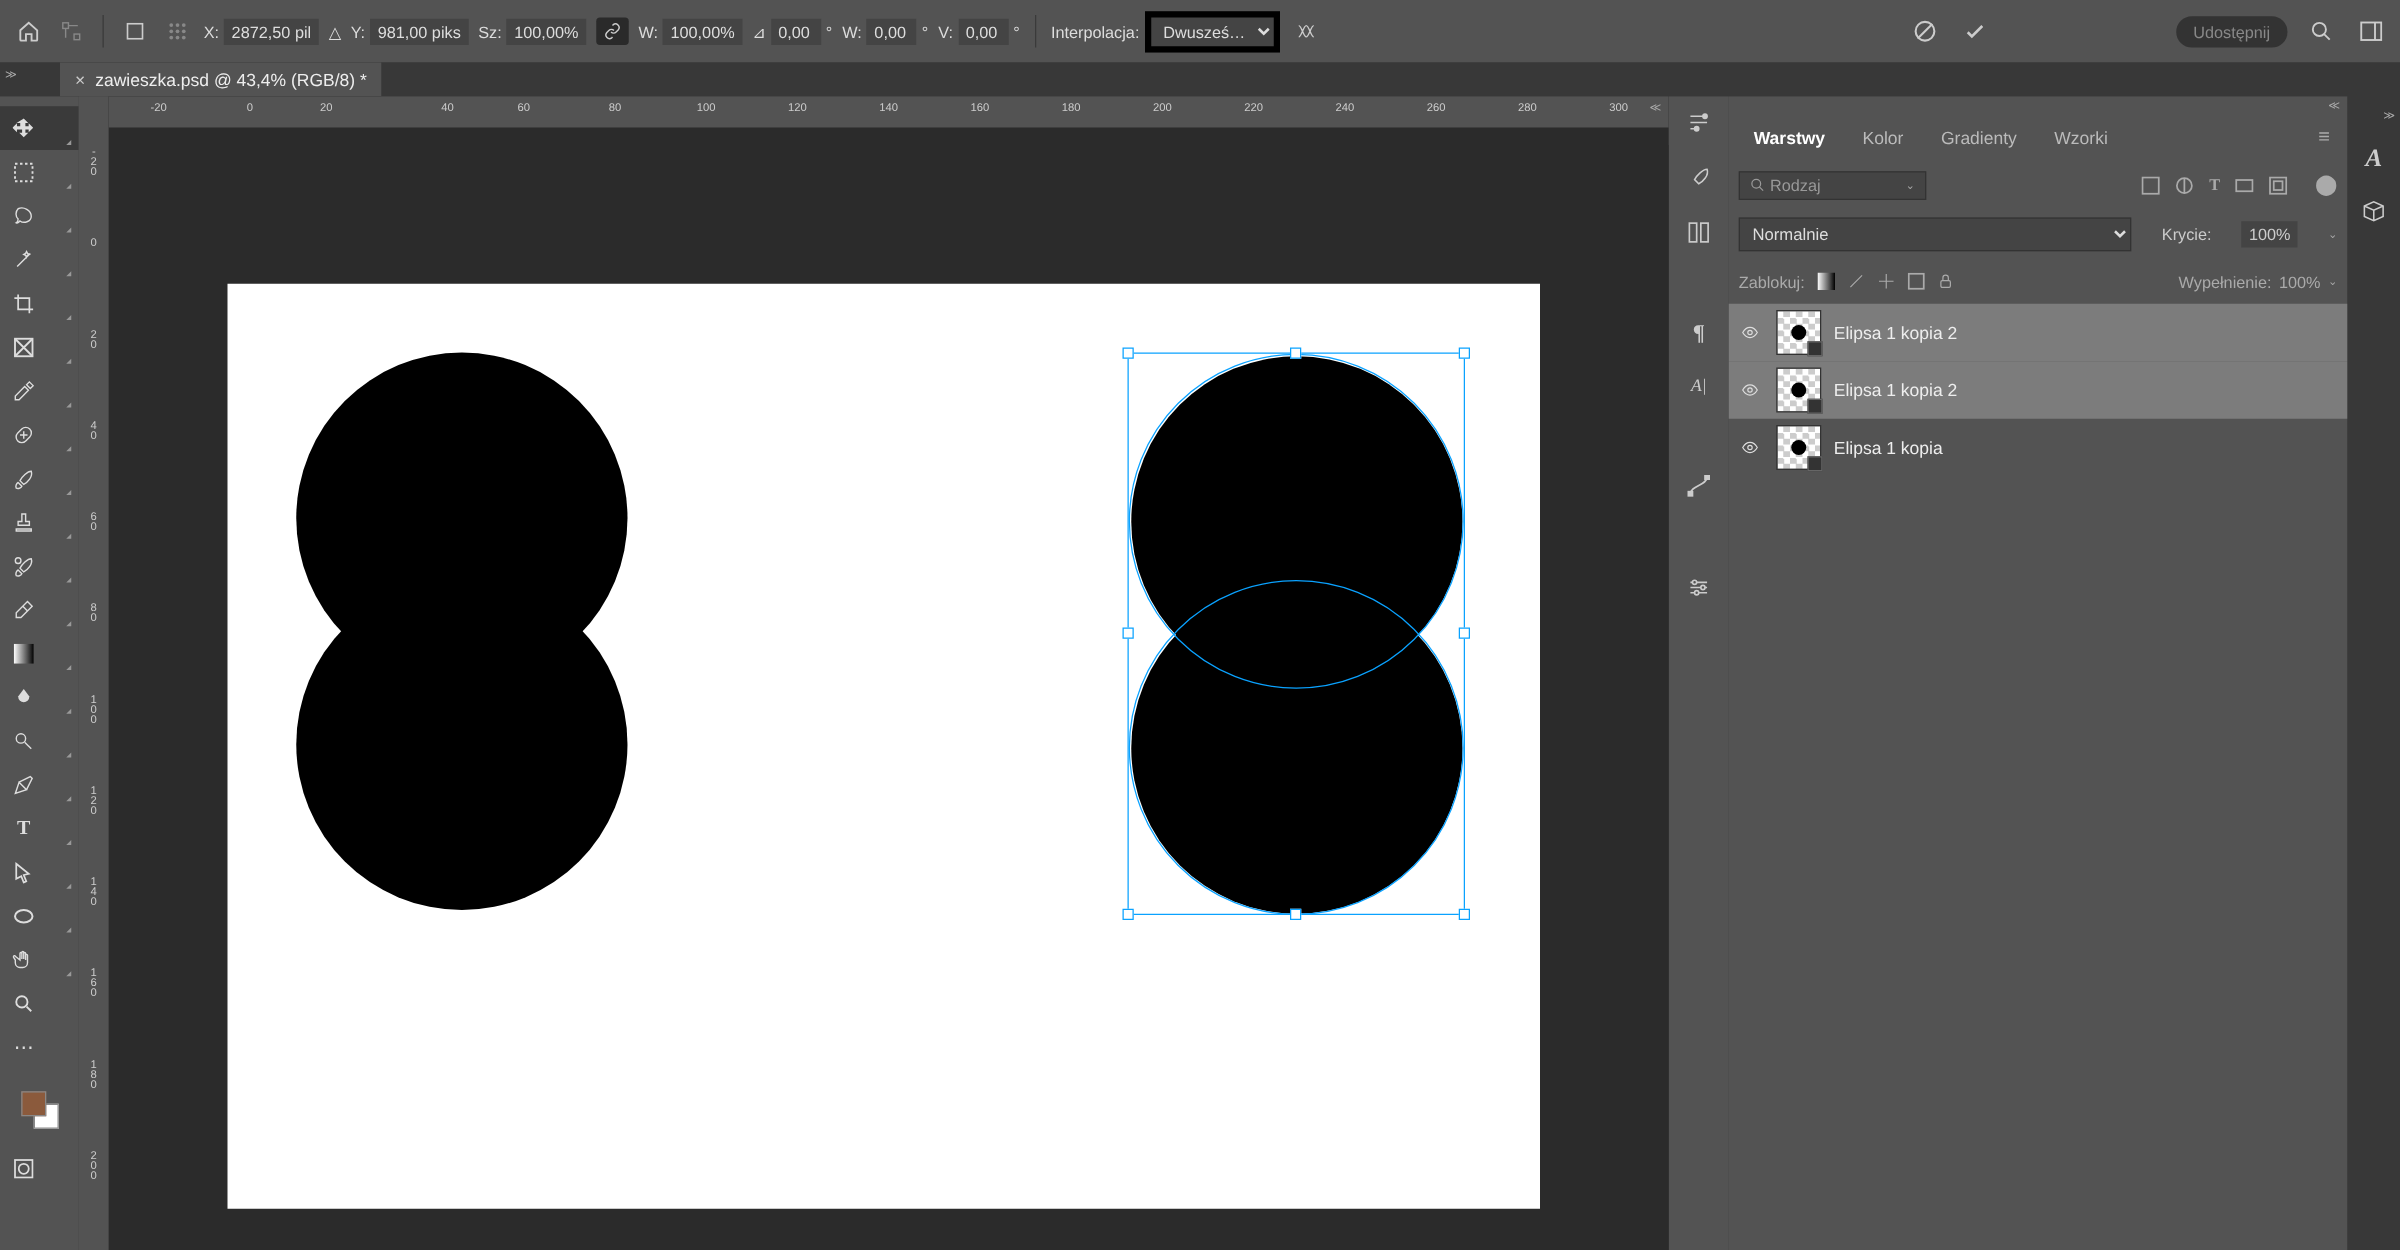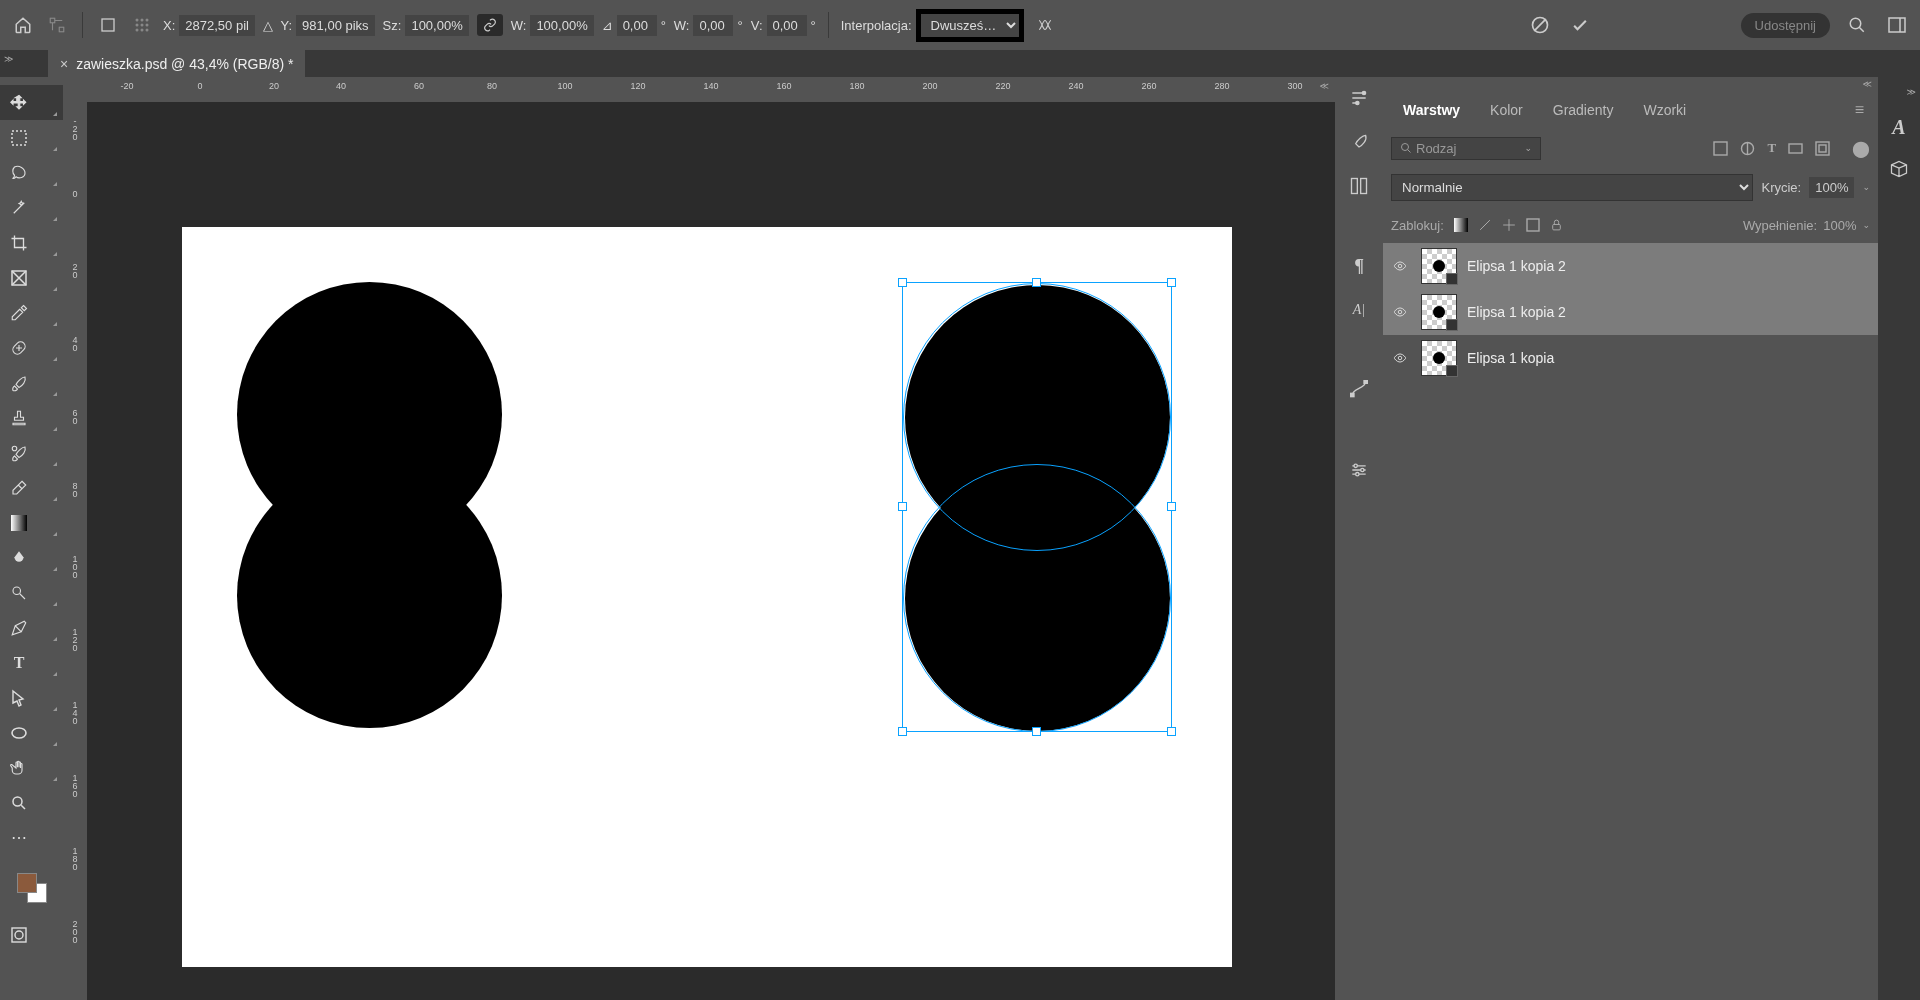--- a/index.html
+++ b/index.html
@@ -64,21 +64,21 @@
 
 
 .panel-col { width: 495px; background: #535353; display: flex; flex-direction: column; }
 .panel-tabs { height: 38px; display: flex; align-items: center; padding: 0 6px; gap: 2px; }
 .panel-tab { padding: 8px 14px; font-size: 14px; color: #bbb; cursor: pointer; }
 .panel-tab.active { color: #fff; font-weight: 600; }
 .panel-tab-menu { margin-left: auto; padding: 0 8px; color: #aaa; cursor: pointer; }
 .panel-filter { height: 38px; display: flex; align-items: center; padding: 0 8px; gap: 6px; text-align: center; }
 .panel-filter .search { flex: 0 0 150px; background: #444; border: 1px solid #333; padding: 3px 8px; font-size: 13px; color: #999; display: flex; align-items: center; gap: 4px; }
 .panel-filter .filter-icons { display: flex; gap: 12px; margin-left: auto; align-items: center; }
-.panel-row { height: 40px; display: flex; align-items: center; padding: 0 8px; gap: 8px; font-size: 13px; }
+.panel-row { height: 40px; display: flex; align-items: center; padding: 0 8px; gap: 24px; font-size: 13px; }
 .panel-row select { background: #444; color: #ddd; border: 1px solid #333; padding: 4px 6px; flex: 1; }
 .panel-row label { color: #ccc; }
 .panel-row .pct { background: #444; padding: 3px 6px; min-width: 44px; display: inline-block; text-align: right; }
 .lock-row { height: 36px; display: flex; align-items: center; padding: 0 8px; gap: 10px; font-size: 13px; color: #aaa; }
 .lock-row .lock-icons { display: flex; gap: 10px; }
 .lock-row .fill-group { margin-left: auto; display: flex; align-items: center; gap: 6px; }
 .layers-list { flex: 1; }
 .layer { height: 46px; display: flex; align-items: center; padding: 0 8px; gap: 10px; font-size: 14px; color: #eee; cursor: pointer; }
 .layer.selected { background: #7c7c7c; }
 .layer .eye { width: 20px; text-align: center; color: #ccc; }
@@ -423,22 +423,22 @@
         <div class="tick" style="top: 672px; line-height: 8px;">1<br>6<br>0</div>
         <div class="tick" style="top: 745px; line-height: 8px;">1<br>8<br>0</div>
         <div class="tick" style="top: 818px; line-height: 8px;">2<br>0<br>0</div>
       </div>
   </div>
 
   <div class="canvas-area">
     <div class="ruler-h" id="hruler">
         <div class="tick" style="left: 40px;">-20</div>
         <div class="tick" style="left: 113px;">0</div>
-        <div class="tick" style="left: 187px; text-align: center;">20</div>
-        <div class="tick" style="left: 254px;">40</div>
+        <div class="tick" style="left: 174px; text-align: center;">20</div>
+        <div class="tick" style="left: 271px;">40</div>
         <div class="tick" style="left: 332px;">60</div>
         <div class="tick" style="left: 405px;">80</div>
         <div class="tick" style="left: 478px;">100</div>
         <div class="tick" style="left: 551px;">120</div>
         <div class="tick" style="left: 624px;">140</div>
         <div class="tick" style="left: 697px;">160</div>
         <div class="tick" style="left: 770px;">180</div>
         <div class="tick" style="left: 843px;">200</div>
         <div class="tick" style="left: 916px;">220</div>
         <div class="tick" style="left: 989px;">240</div>

